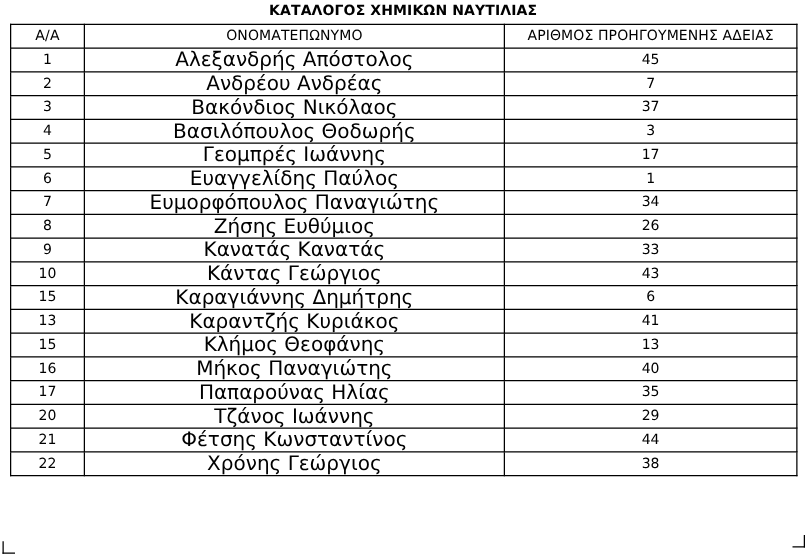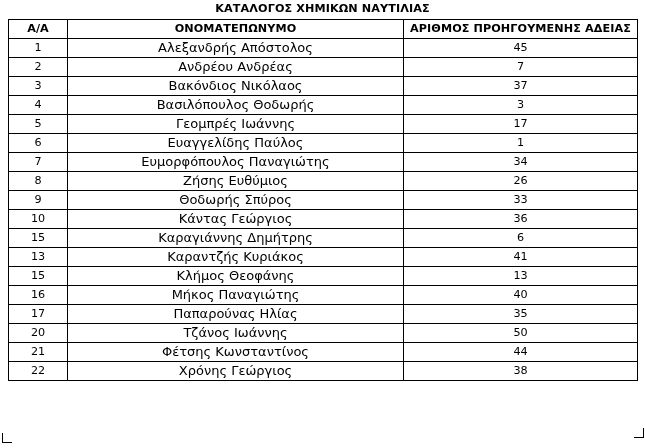--- a/index.html
+++ b/index.html
@@ -62,30 +62,30 @@
     height: 18px;
     line-height: 18px;
     text-align: center;
     vertical-align: middle;
     font-size: 11.2px;
     white-space: nowrap;
     overflow: hidden;
   }
 
   table.listing thead th {
-    font-weight: bold;
+    font-weight: normal;
     letter-spacing: 0.1px;
   }
 
   table.listing tbody td {
     font-weight: normal;
   }
 
   table.listing tbody td.cell-name {
-    font-size: 13px;
+    font-size: 16px;
   }
 
   
   .corner-mark {
     position: absolute;
     width: 9px;
     height: 9px;
     pointer-events: none;
   }
   .corner-mark.bottom-left {
@@ -158,27 +158,27 @@
             <td class="cell-name">Ευμορφόπουλος Παναγιώτης</td>
             <td class="cell-num">34</td>
           </tr>
           <tr>
             <td class="cell-aa">8</td>
             <td class="cell-name">Ζήσης Ευθύμιος</td>
             <td class="cell-num">26</td>
           </tr>
           <tr>
             <td class="cell-aa">9</td>
-            <td class="cell-name">Θοδωρής Σπύρος</td>
+            <td class="cell-name">Κανατάς Κανατάς</td>
             <td class="cell-num">33</td>
           </tr>
           <tr>
             <td class="cell-aa">10</td>
             <td class="cell-name">Κάντας Γεώργιος</td>
-            <td class="cell-num">36</td>
+            <td class="cell-num">43</td>
           </tr>
           <tr>
             <td class="cell-aa">15</td>
             <td class="cell-name">Καραγιάννης Δημήτρης</td>
             <td class="cell-num">6</td>
           </tr>
           <tr>
             <td class="cell-aa">13</td>
             <td class="cell-name">Καραντζής Κυριάκος</td>
             <td class="cell-num">41</td>
@@ -194,21 +194,21 @@
             <td class="cell-num">40</td>
           </tr>
           <tr>
             <td class="cell-aa">17</td>
             <td class="cell-name">Παπαρούνας Ηλίας</td>
             <td class="cell-num">35</td>
           </tr>
           <tr>
             <td class="cell-aa">20</td>
             <td class="cell-name">Τζάνος Ιωάννης</td>
-            <td class="cell-num">50</td>
+            <td class="cell-num">29</td>
           </tr>
           <tr>
             <td class="cell-aa">21</td>
             <td class="cell-name">Φέτσης Κωνσταντίνος</td>
             <td class="cell-num">44</td>
           </tr>
           <tr>
             <td class="cell-aa">22</td>
             <td class="cell-name">Χρόνης Γεώργιος</td>
             <td class="cell-num">38</td>

